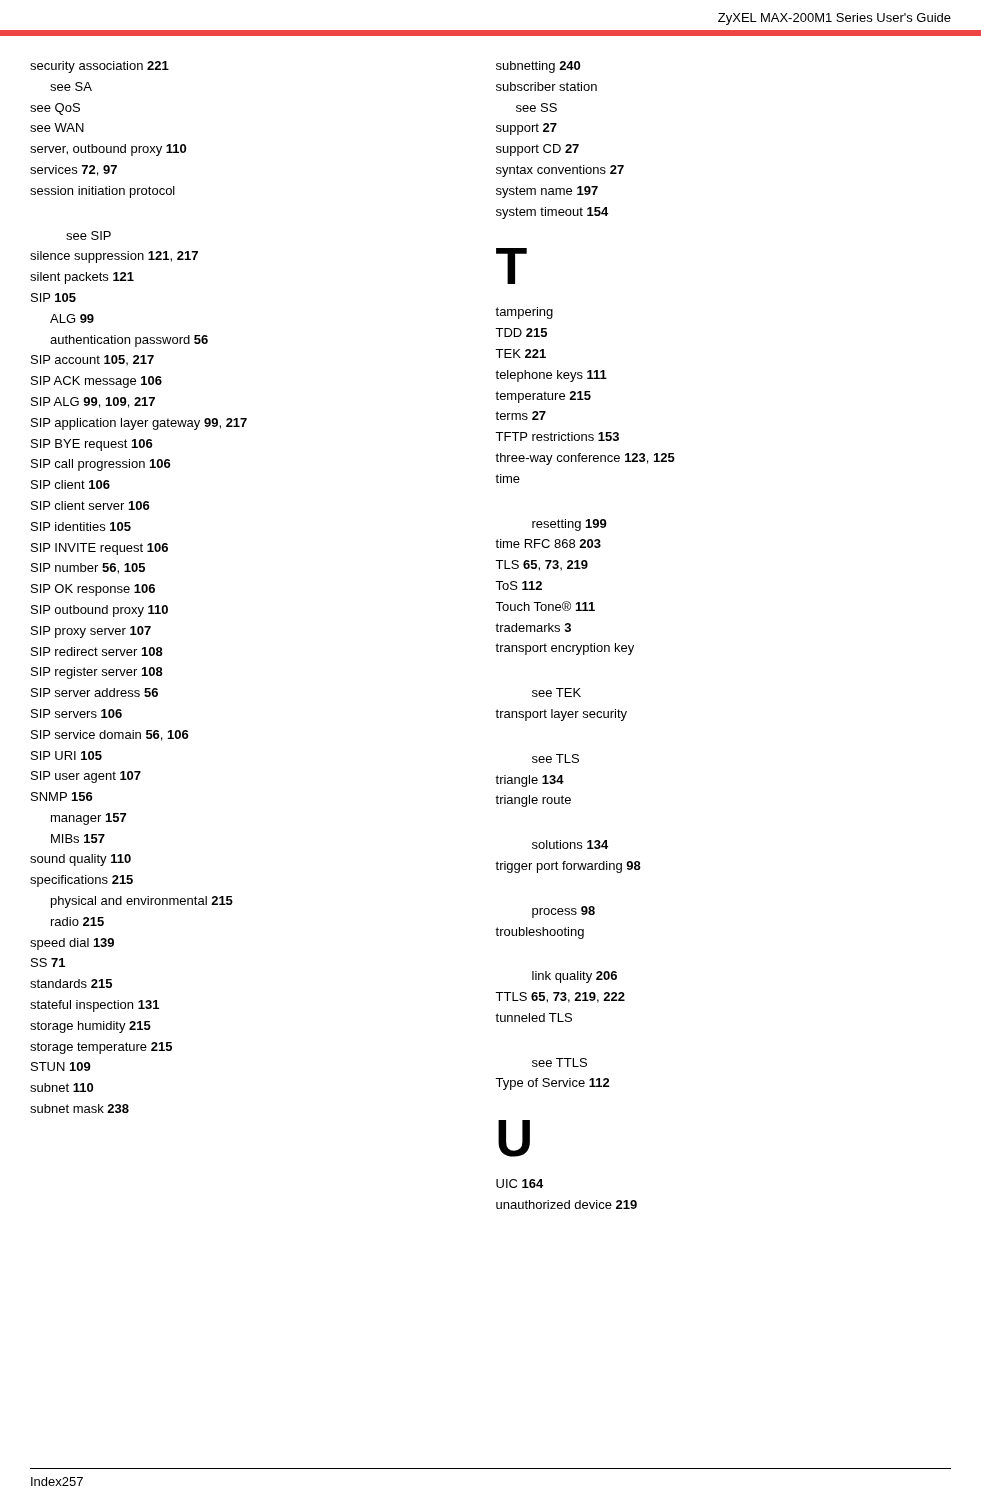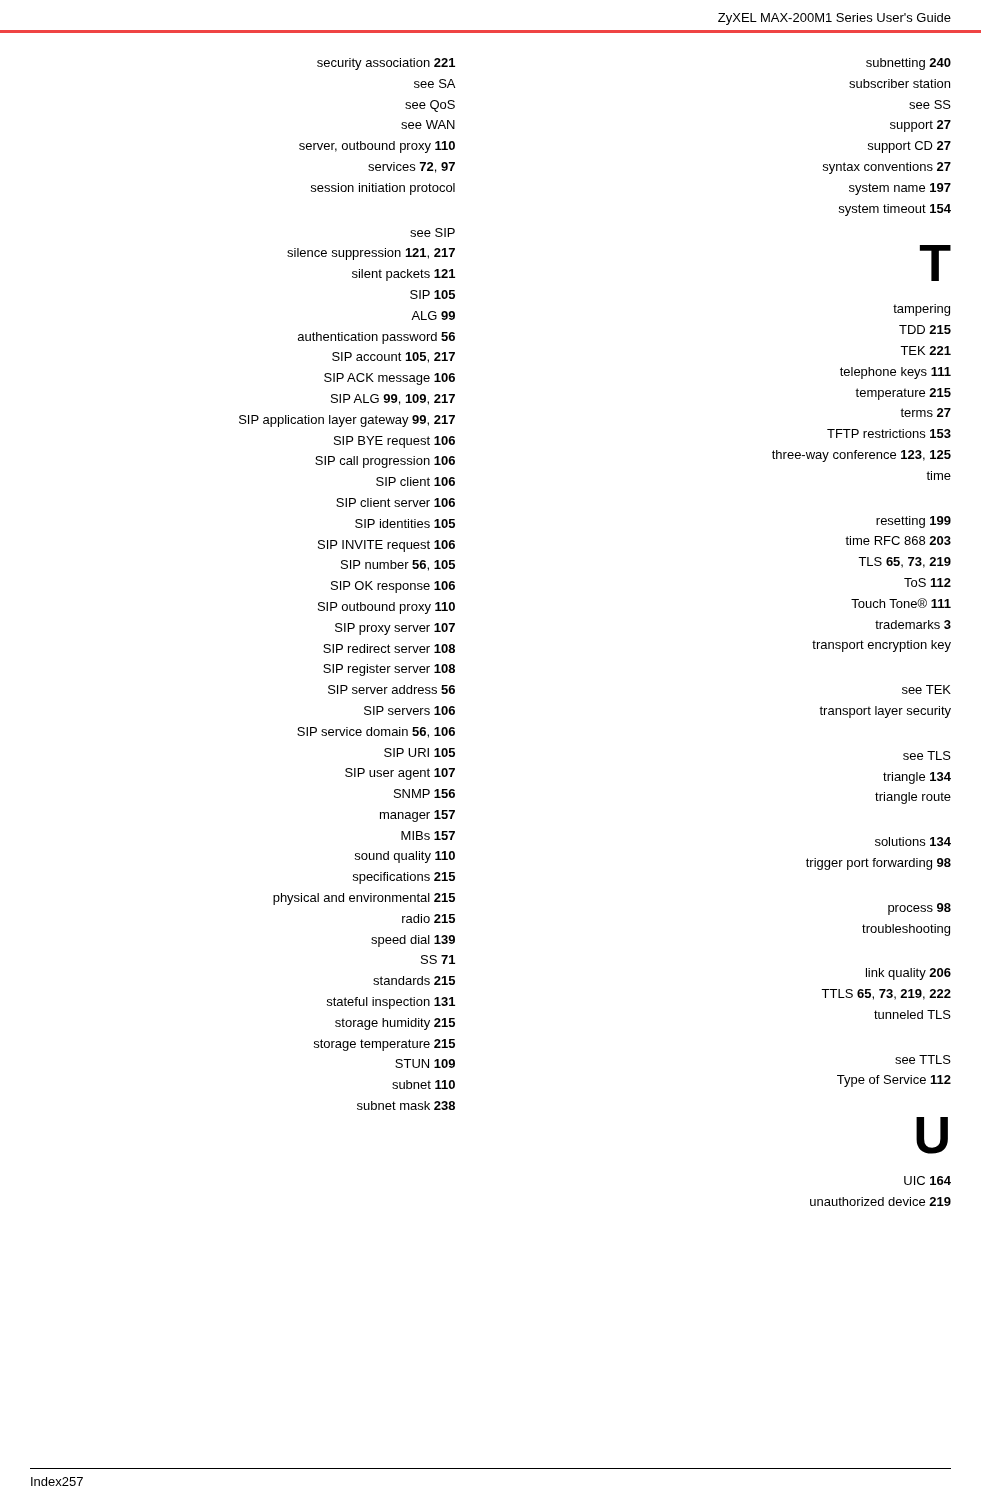--- a/index.html
+++ b/index.html
@@ -9,27 +9,26 @@
       color: #000;
       background: #fff;
       width: 981px;
       min-height: 1499px;
       position: relative;
     }
     .page-header {
       text-align: right;
       padding: 10px 30px 5px 30px;
       font-size: 13px;
-      border-bottom: 3px solid #ef4444;
+      border-bottom: 6px solid #ef4444;
     }
     .page-content {
       display: flex;
       padding: 20px 30px 20px 30px;
       gap: 0;
-      text-align: right;
     }
     .col-left {
       width: 460px;
       padding-right: 20px;
     }
     .col-right {
       width: 491px;
       padding-left: 20px;
     }
     .index-entry {

